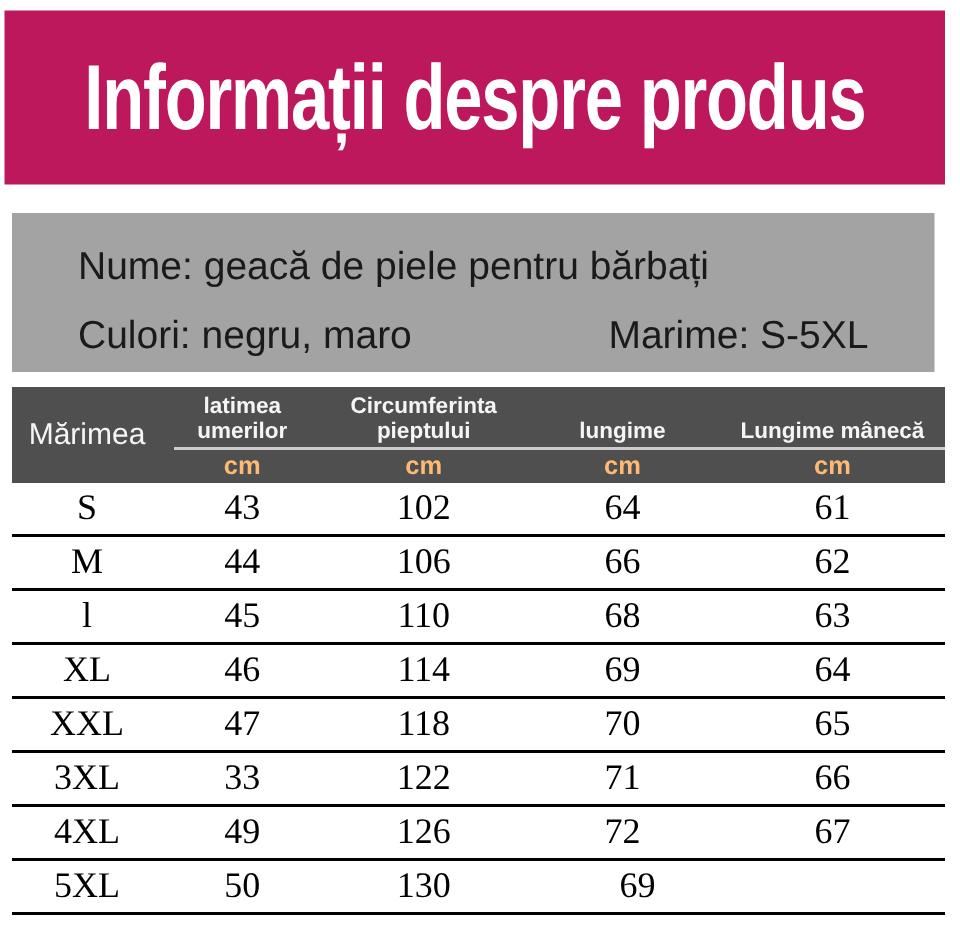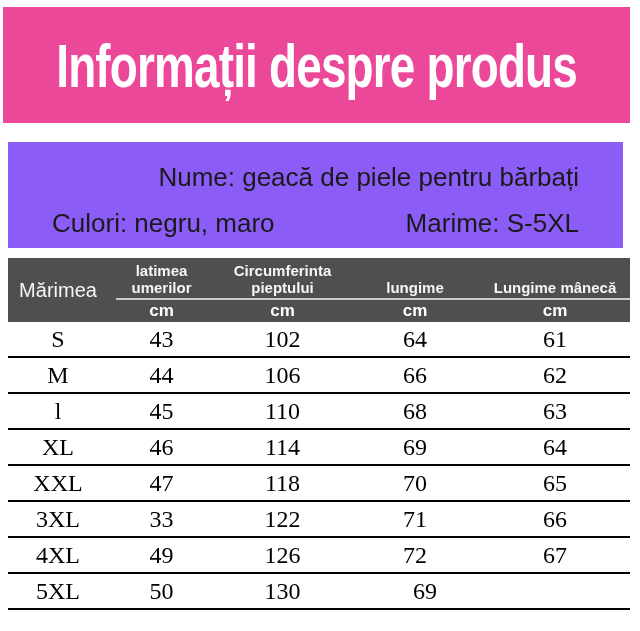--- a/index.html
+++ b/index.html
@@ -91,21 +91,21 @@
   }
   .units-row {
     flex: 1;
     display: flex;
     align-items: center;
   }
   .col-unit {
     font-size: 17px;
     font-weight: bold;
     text-align: center;
-    color: #ffffff;
+    color: #fdba74;
   }
 
   
   .w1 { width: 100px; }
   .w2 { width: 107px; }
   .w3 { width: 135px; }
   .w4 { width: 130px; }
   .w5 { width: 150px; }
 
   .tbody { width: 622px; }
@@ -119,25 +119,25 @@
     font-size: 24px;
     color: #000000;
   }
   .cell { text-align: center; line-height: 34px; }
 </style>
 </head>
 <body>
 
 <div class="page">
 
-  <header class="banner" style="background-color: #ec4899;">
+  <header class="banner" style="background-color: #be185d;">
     <span class="banner-title">Informații despre produs</span>
   </header>
 
-  <section class="product-panel" style="background-color: #8b5cf6; text-align: right;">
+  <section class="product-panel" style="background-color: #a3a3a3;">
     <div class="product-line">Nume: geacă de piele pentru bărbați</div>
     <div class="product-line second">
       <span>Culori: negru, maro</span>
       <span>Marime: S-5XL</span>
     </div>
   </section>
 
   <section class="size-table">
 
     <div class="thead" style="background-color: rgb(79, 79, 79);">

